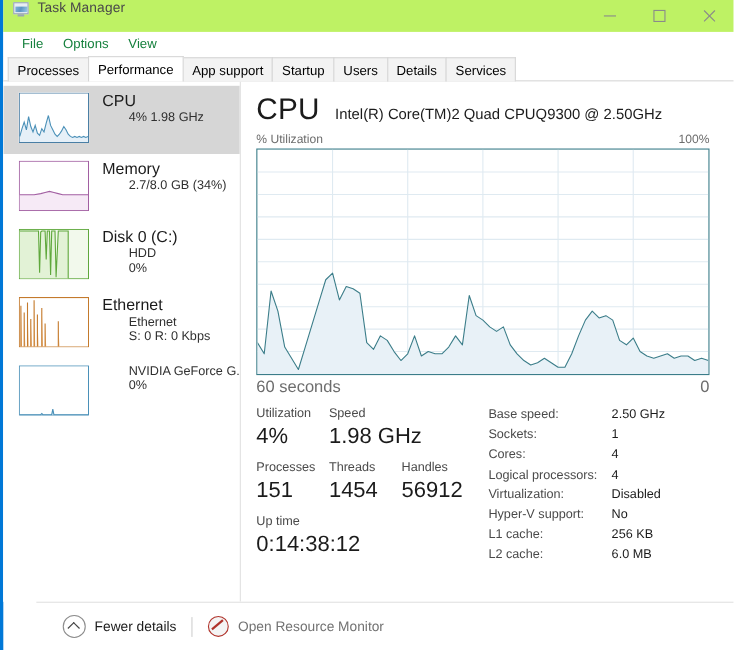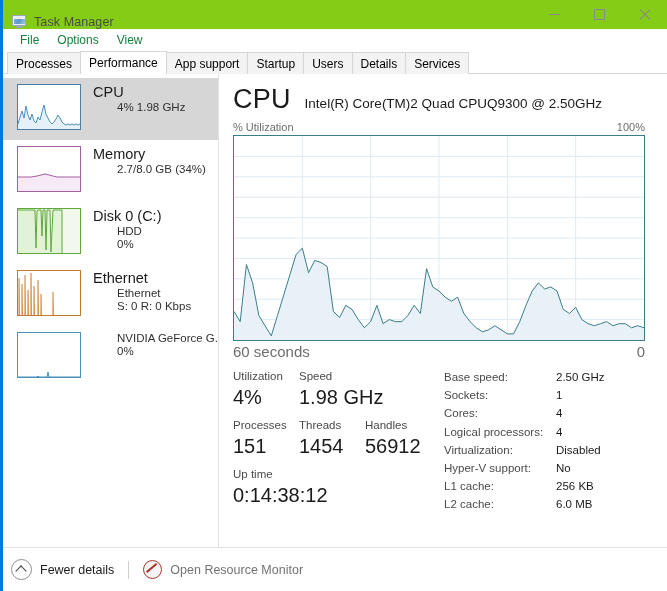--- a/index.html
+++ b/index.html
@@ -25,22 +25,22 @@
     box-sizing: border-box;
     display: flex;
     flex-direction: column;
   }
 
   
   #titlebar {
     height: 29px;
     flex: 0 0 29px;
     display: flex;
-    align-items: flex-end;
-    background: #84cc16;
+    align-items: flex-start;
+    background: #bef264;
     position: relative;
   }
   #app-icon {
     width: 16px; height: 16px;
     margin-left: 8px; margin-right: 7px;
     position: relative;
     flex: 0 0 16px;
   }
   #app-icon .mon {
     position: absolute;
@@ -290,22 +290,23 @@
   }
   .kv .v { color: #1b1b1b; }
 
   
   #footer {
     flex: 0 0 43px;
     height: 43px;
     border-top: 1px solid #e2e2e2;
     display: flex;
     align-items: center;
-    padding-left: 8px;
-    background: #ffffff;
+    padding-left: 24px;
+    background: #ffffff;
+    margin-left: 30px;
   }
   #fewer {
     display: flex; align-items: center;
     cursor: default;
   }
   .chev-circle {
     width: 19px; height: 19px;
     border: 1px solid #8d8d8d;
     border-radius: 50%;
     margin-right: 8px;

